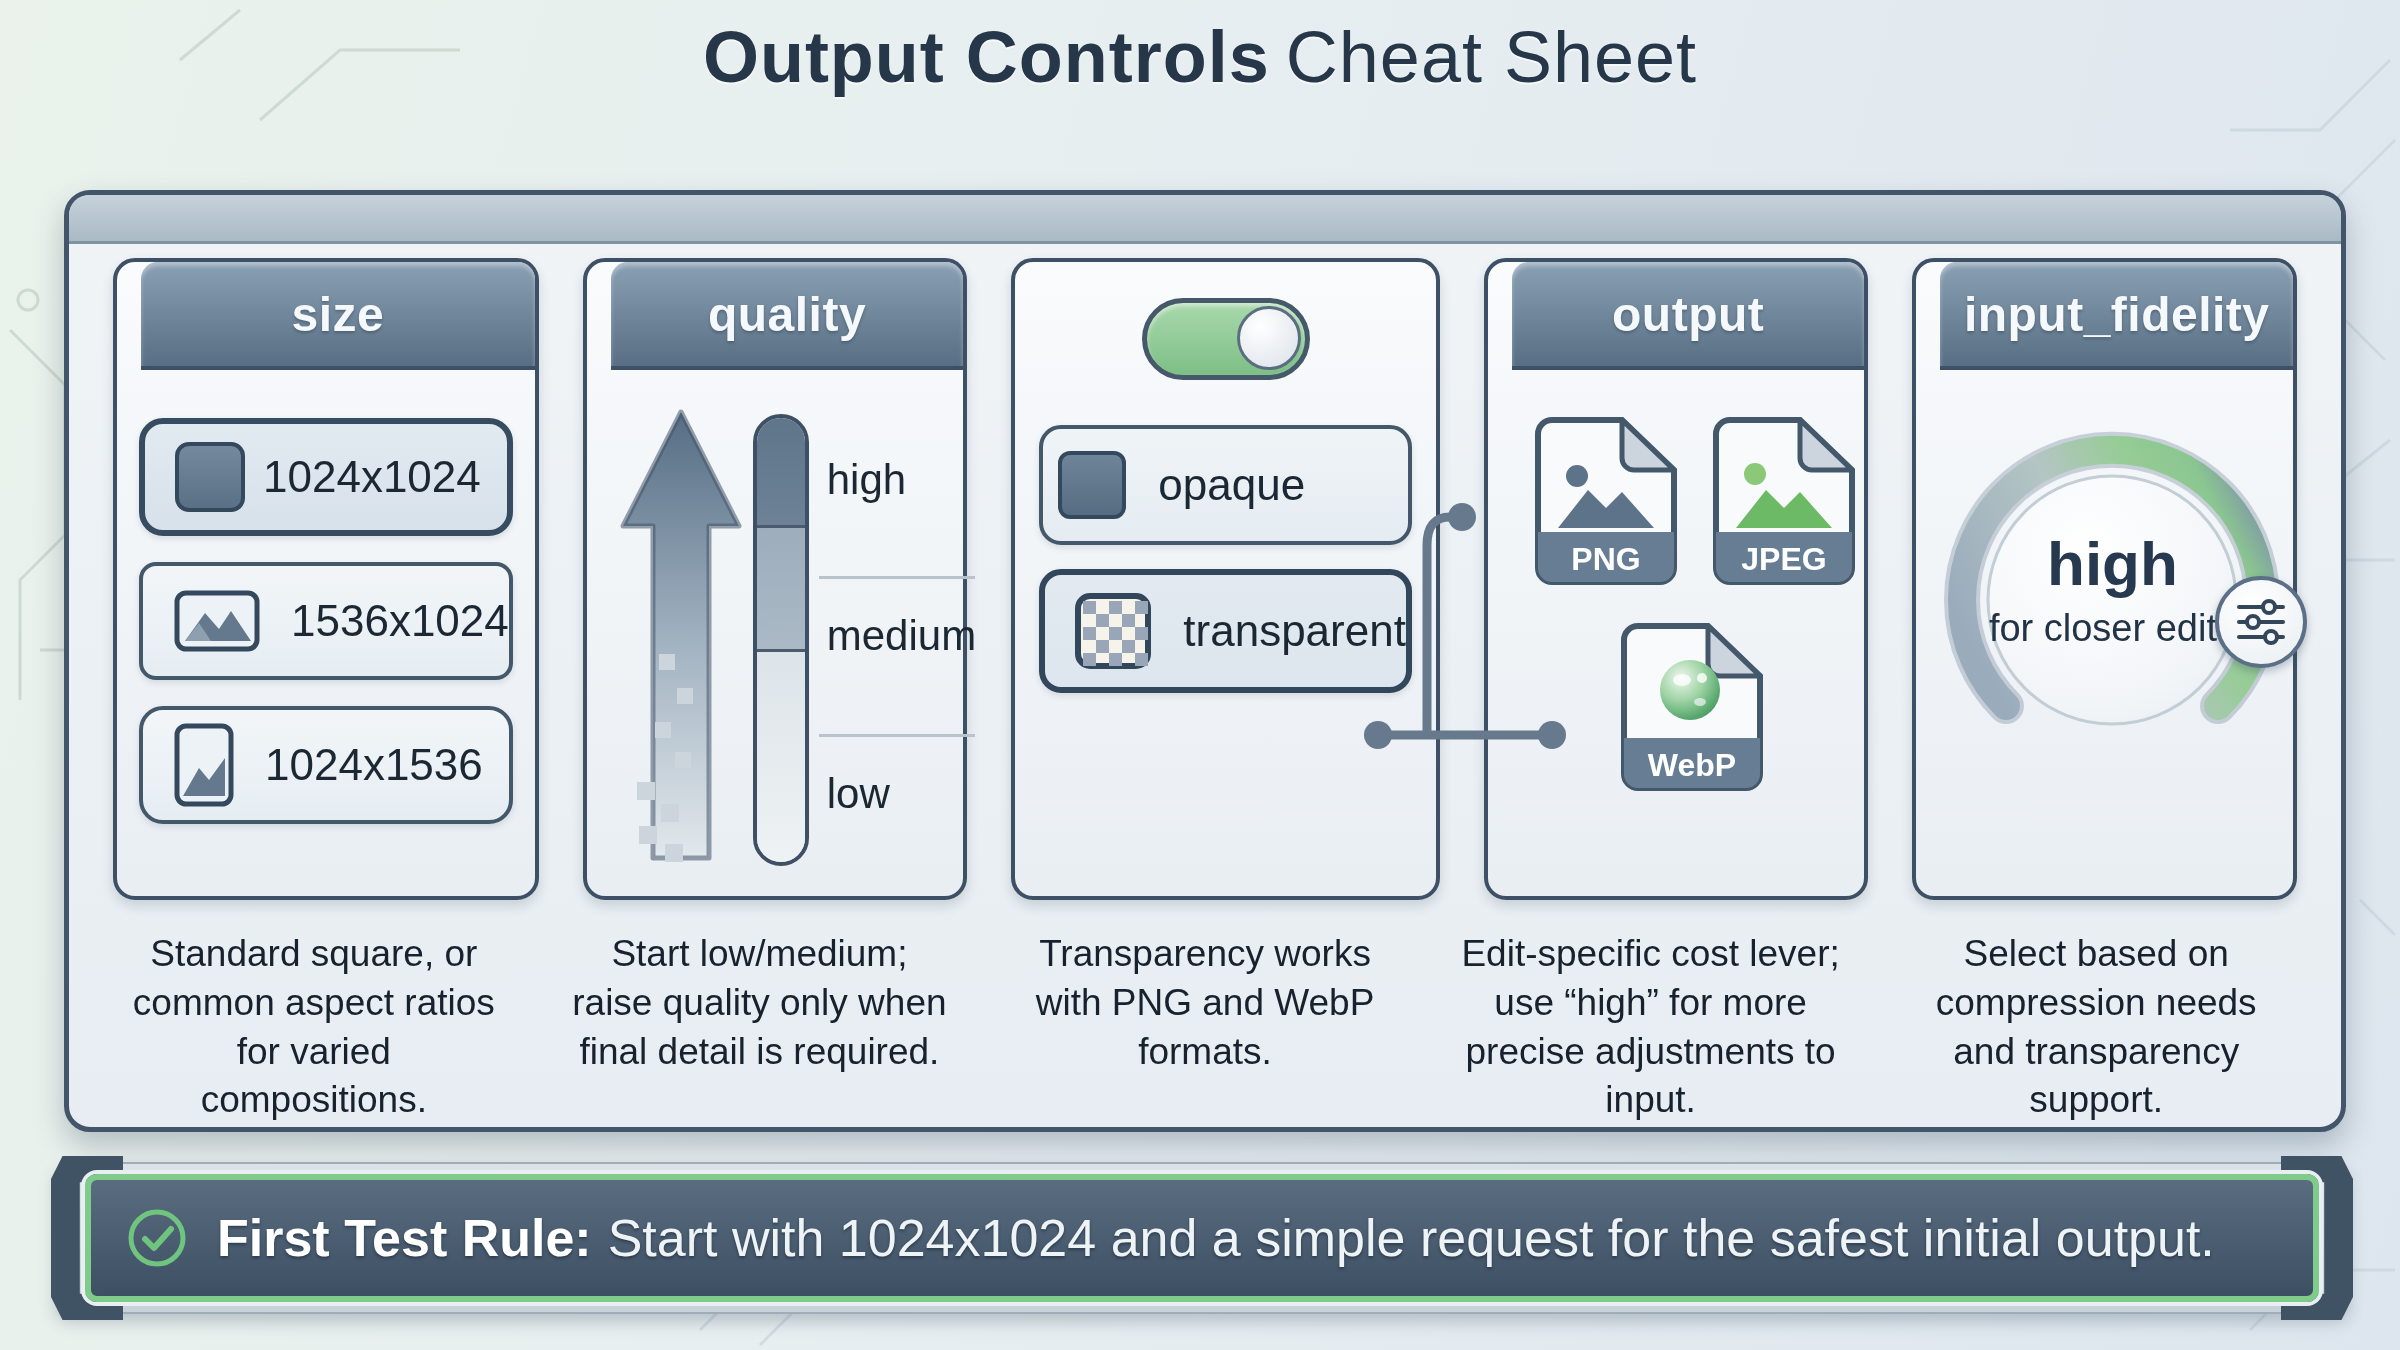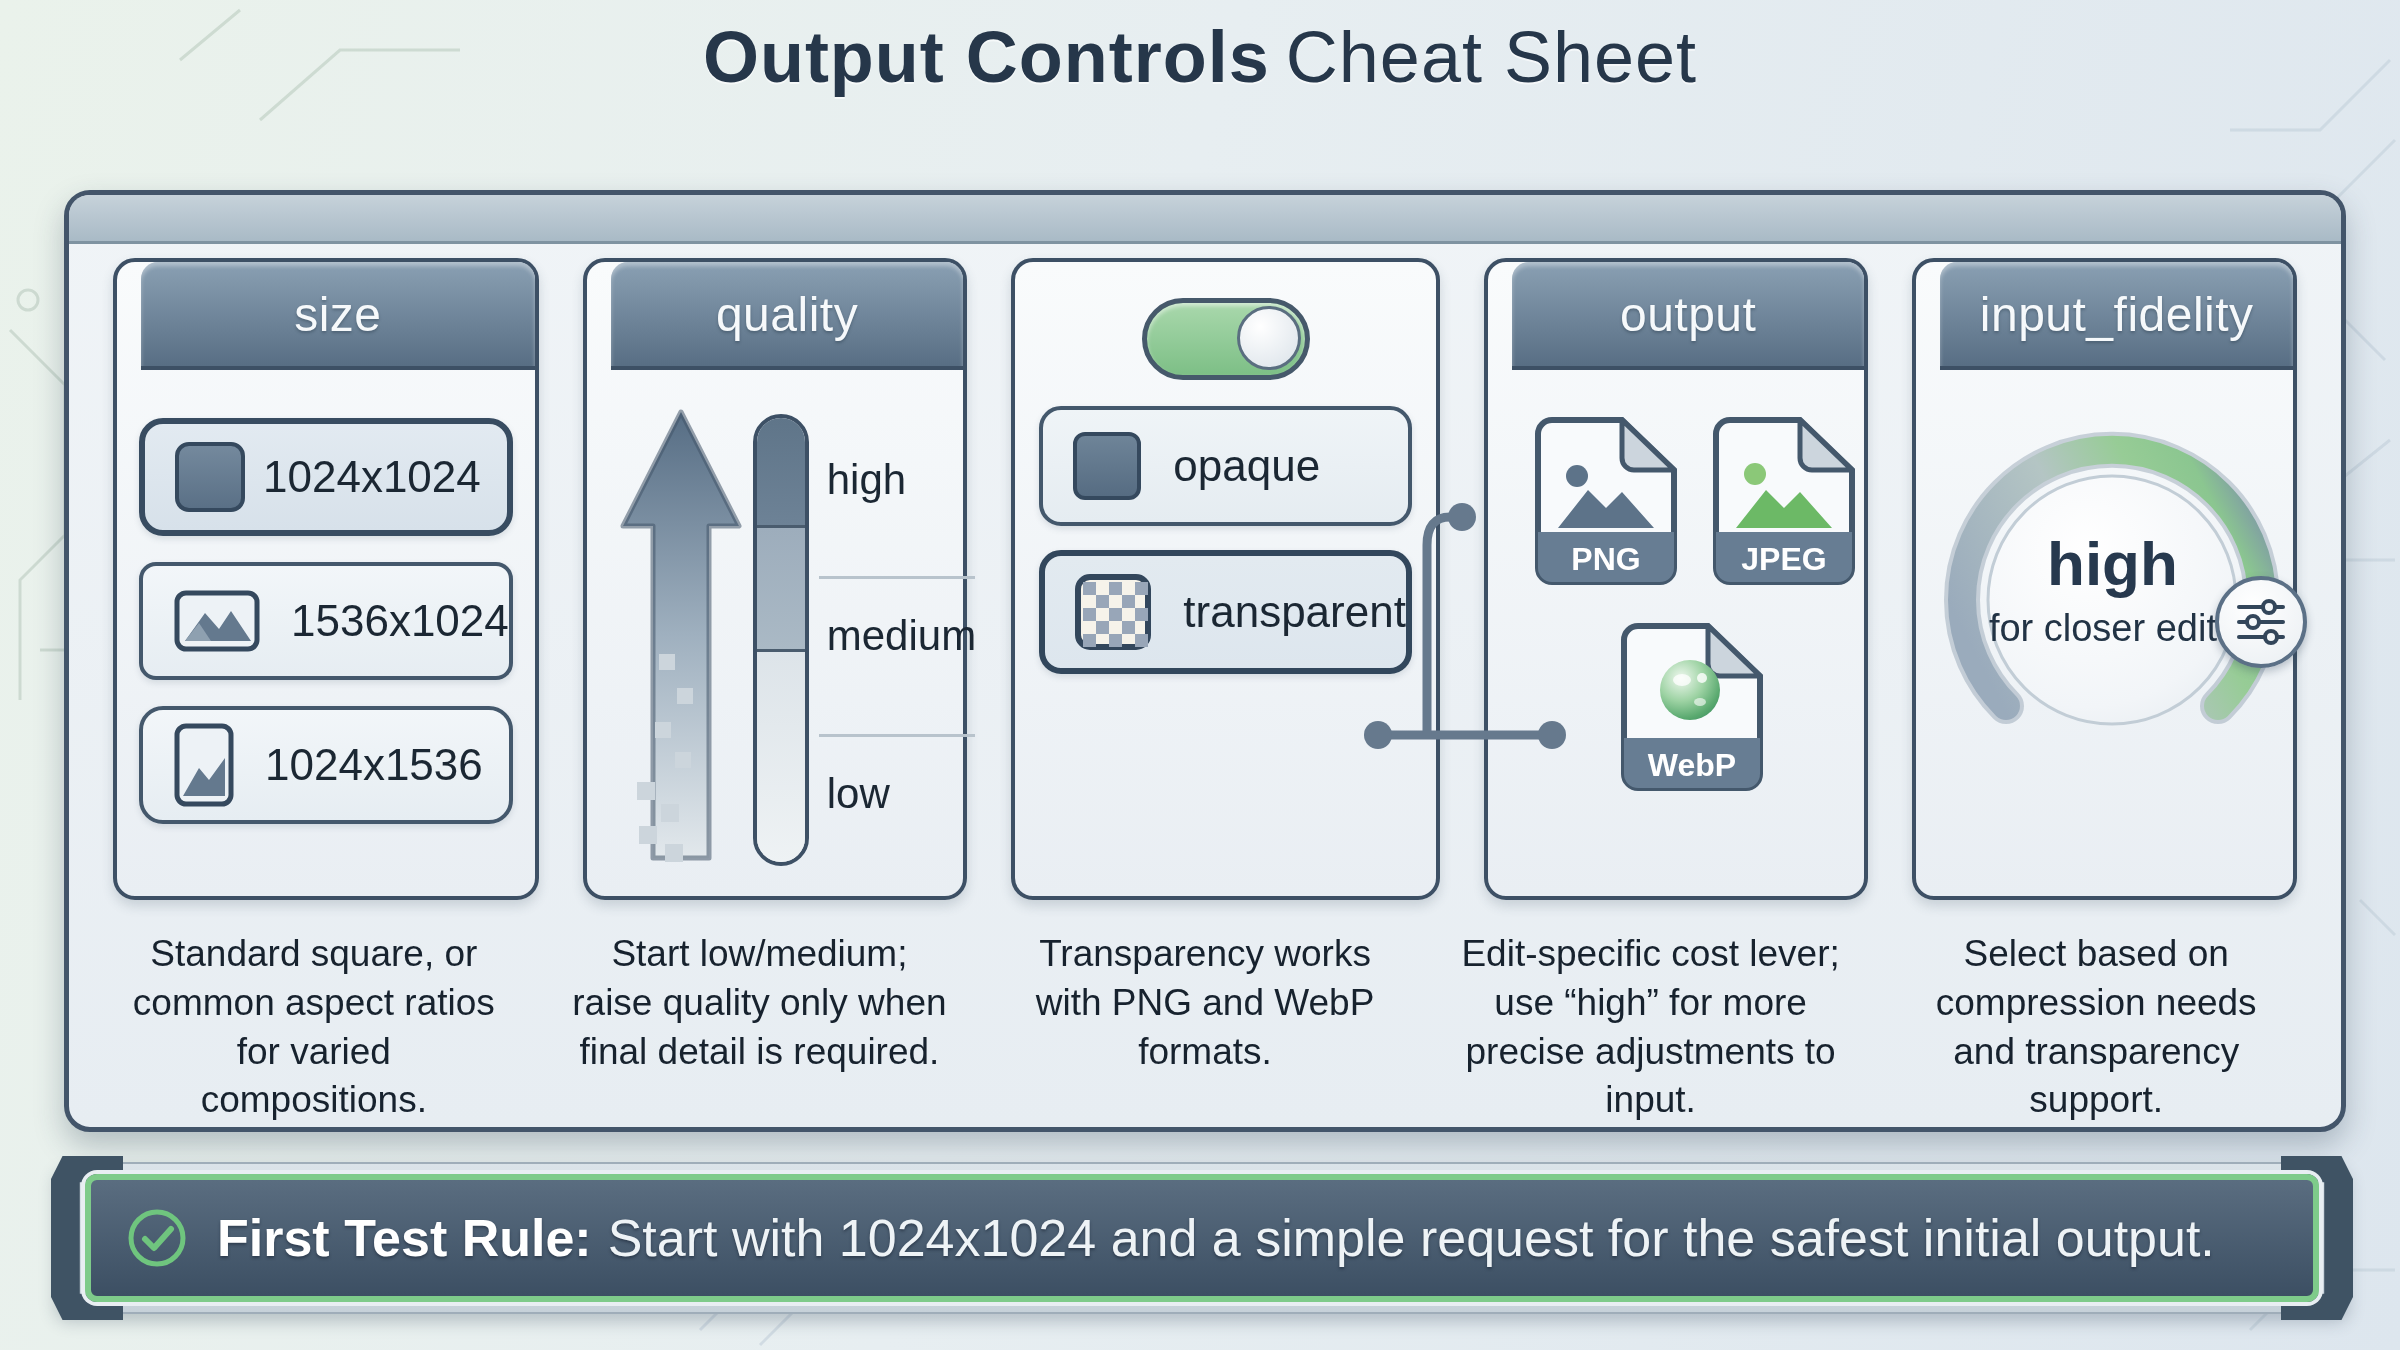--- a/index.html
+++ b/index.html
@@ -32,21 +32,21 @@
 
   
   .card{flex:1;height:634px;border:4px solid #3d5065;border-radius:22px;
     background:linear-gradient(#f9fbfc,#e9eef3);
     box-shadow:0 6px 12px rgba(50,70,90,.18);overflow:visible;position:relative;}
   .card-header{height:104px;border-radius:17px 17px 0 0;
     background:linear-gradient(#8aa0b3,#586e84);
     border-bottom:4px solid #3d5065;
     box-shadow:inset 0 4px 4px rgba(255,255,255,.35);
     display:flex;align-items:center;justify-content:center;
-    color:#f6f9fb;font-weight:400;font-size:48px;letter-spacing:.5px;
+    color:#f6f9fb;font-weight:700;font-size:48px;letter-spacing:.5px;
     text-shadow:0 2px 3px rgba(30,45,60,.35);margin-left:24px;}
   .card-body{position:relative;height:526px;}
 
   
   .size-row{height:118px;margin:0 22px;border-radius:24px;
     border:4px solid #44586c;display:flex;align-items:center;
     padding-left:30px;gap:30px;box-sizing:border-box;
     background:linear-gradient(#f2f6f9,#e6edf2);
     font-size:44px;color:#1b2733;
     box-shadow:0 3px 6px rgba(60,80,100,.15);}
@@ -73,21 +73,21 @@
     border:5px solid #46596b;border-radius:46px;box-sizing:border-box;
     background:linear-gradient(#a9d8ac,#7dbf86);
     box-shadow:inset 0 3px 4px rgba(255,255,255,.5);}
   .toggle .knob{position:absolute;right:4px;top:3px;width:64px;height:64px;
     border-radius:50%;border:3px solid #5a6e80;box-sizing:border-box;
     background:radial-gradient(circle at 35% 30%,#ffffff,#e3e9ee 75%,#d3dce3);}
   .bg-row{height:120px;margin:0 24px;border-radius:22px;border:4px solid #44586c;
     display:flex;align-items:center;padding-left:30px;gap:32px;box-sizing:border-box;
     background:linear-gradient(#eff4f7,#e5ecf1);font-size:44px;color:#1b2733;
     box-shadow:0 3px 6px rgba(60,80,100,.15);position:relative;}
-  .bg-row.opaque{margin-top:26px;}
+  .bg-row.opaque{margin-top:45px;padding-left:15px;}
   .bg-row.transparent{margin-top:24px;border-width:6px;border-color:#32475c;
     background:linear-gradient(#e2eaf0,#dde6ee);height:124px;}
   .op-icon{width:68px;height:68px;border-radius:12px;border:4px solid #35495e;
     background:linear-gradient(#6e8498,#566c82);box-sizing:border-box;}
 
   
   .file{position:absolute;}
   .file.png{left:42px;top:44px;}
   .file.jpeg{left:220px;top:44px;}
   .file.webp{left:128px;top:250px;}

